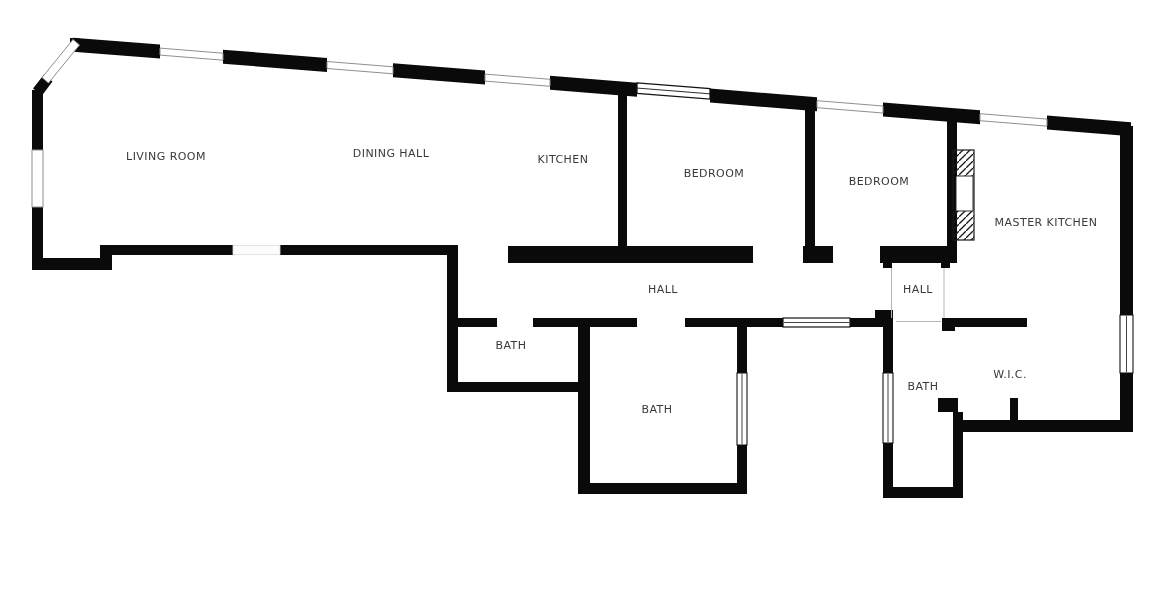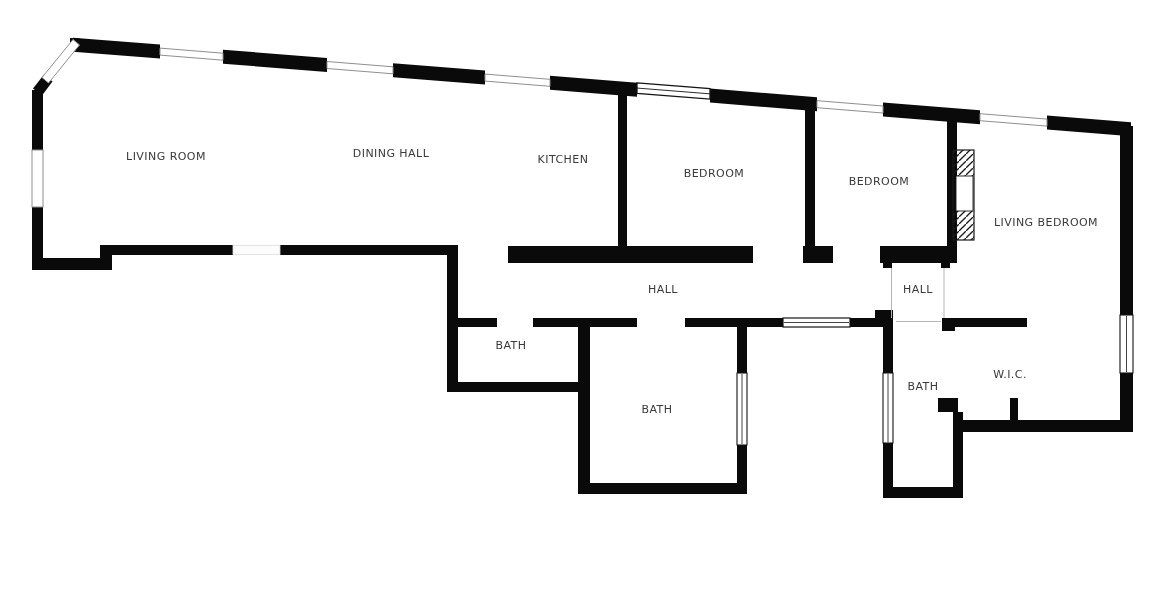--- a/index.html
+++ b/index.html
@@ -160,21 +160,21 @@
       <line x1="944" y1="268" x2="944" y2="318"></line>
       <line x1="896" y1="321.5" x2="941" y2="321.5"></line>
     </g>
   </svg>
 
   <div class="room-label" style="left:166px;top:156px;">LIVING ROOM</div>
   <div class="room-label" style="left:391px;top:153px;">DINING HALL</div>
   <div class="room-label" style="left:563px;top:159px;">KITCHEN</div>
   <div class="room-label" style="left:714px;top:173px;">BEDROOM</div>
   <div class="room-label" style="left:879px;top:181px;">BEDROOM</div>
-  <div class="room-label" style="left:1046px;top:222px;">LIVING BEDROOM</div>
+  <div class="room-label" style="left:1046px;top:222px;">MASTER KITCHEN</div>
   <div class="room-label" style="left:663px;top:289px;">HALL</div>
   <div class="room-label" style="left:918px;top:289px;">HALL</div>
   <div class="room-label" style="left:511px;top:345px;">BATH</div>
   <div class="room-label" style="left:657px;top:409px;">BATH</div>
   <div class="room-label" style="left:923px;top:386px;">BATH</div>
   <div class="room-label" style="left:1010px;top:374px;">W.I.C.</div>
 
 </div>
 
 </body></html>

